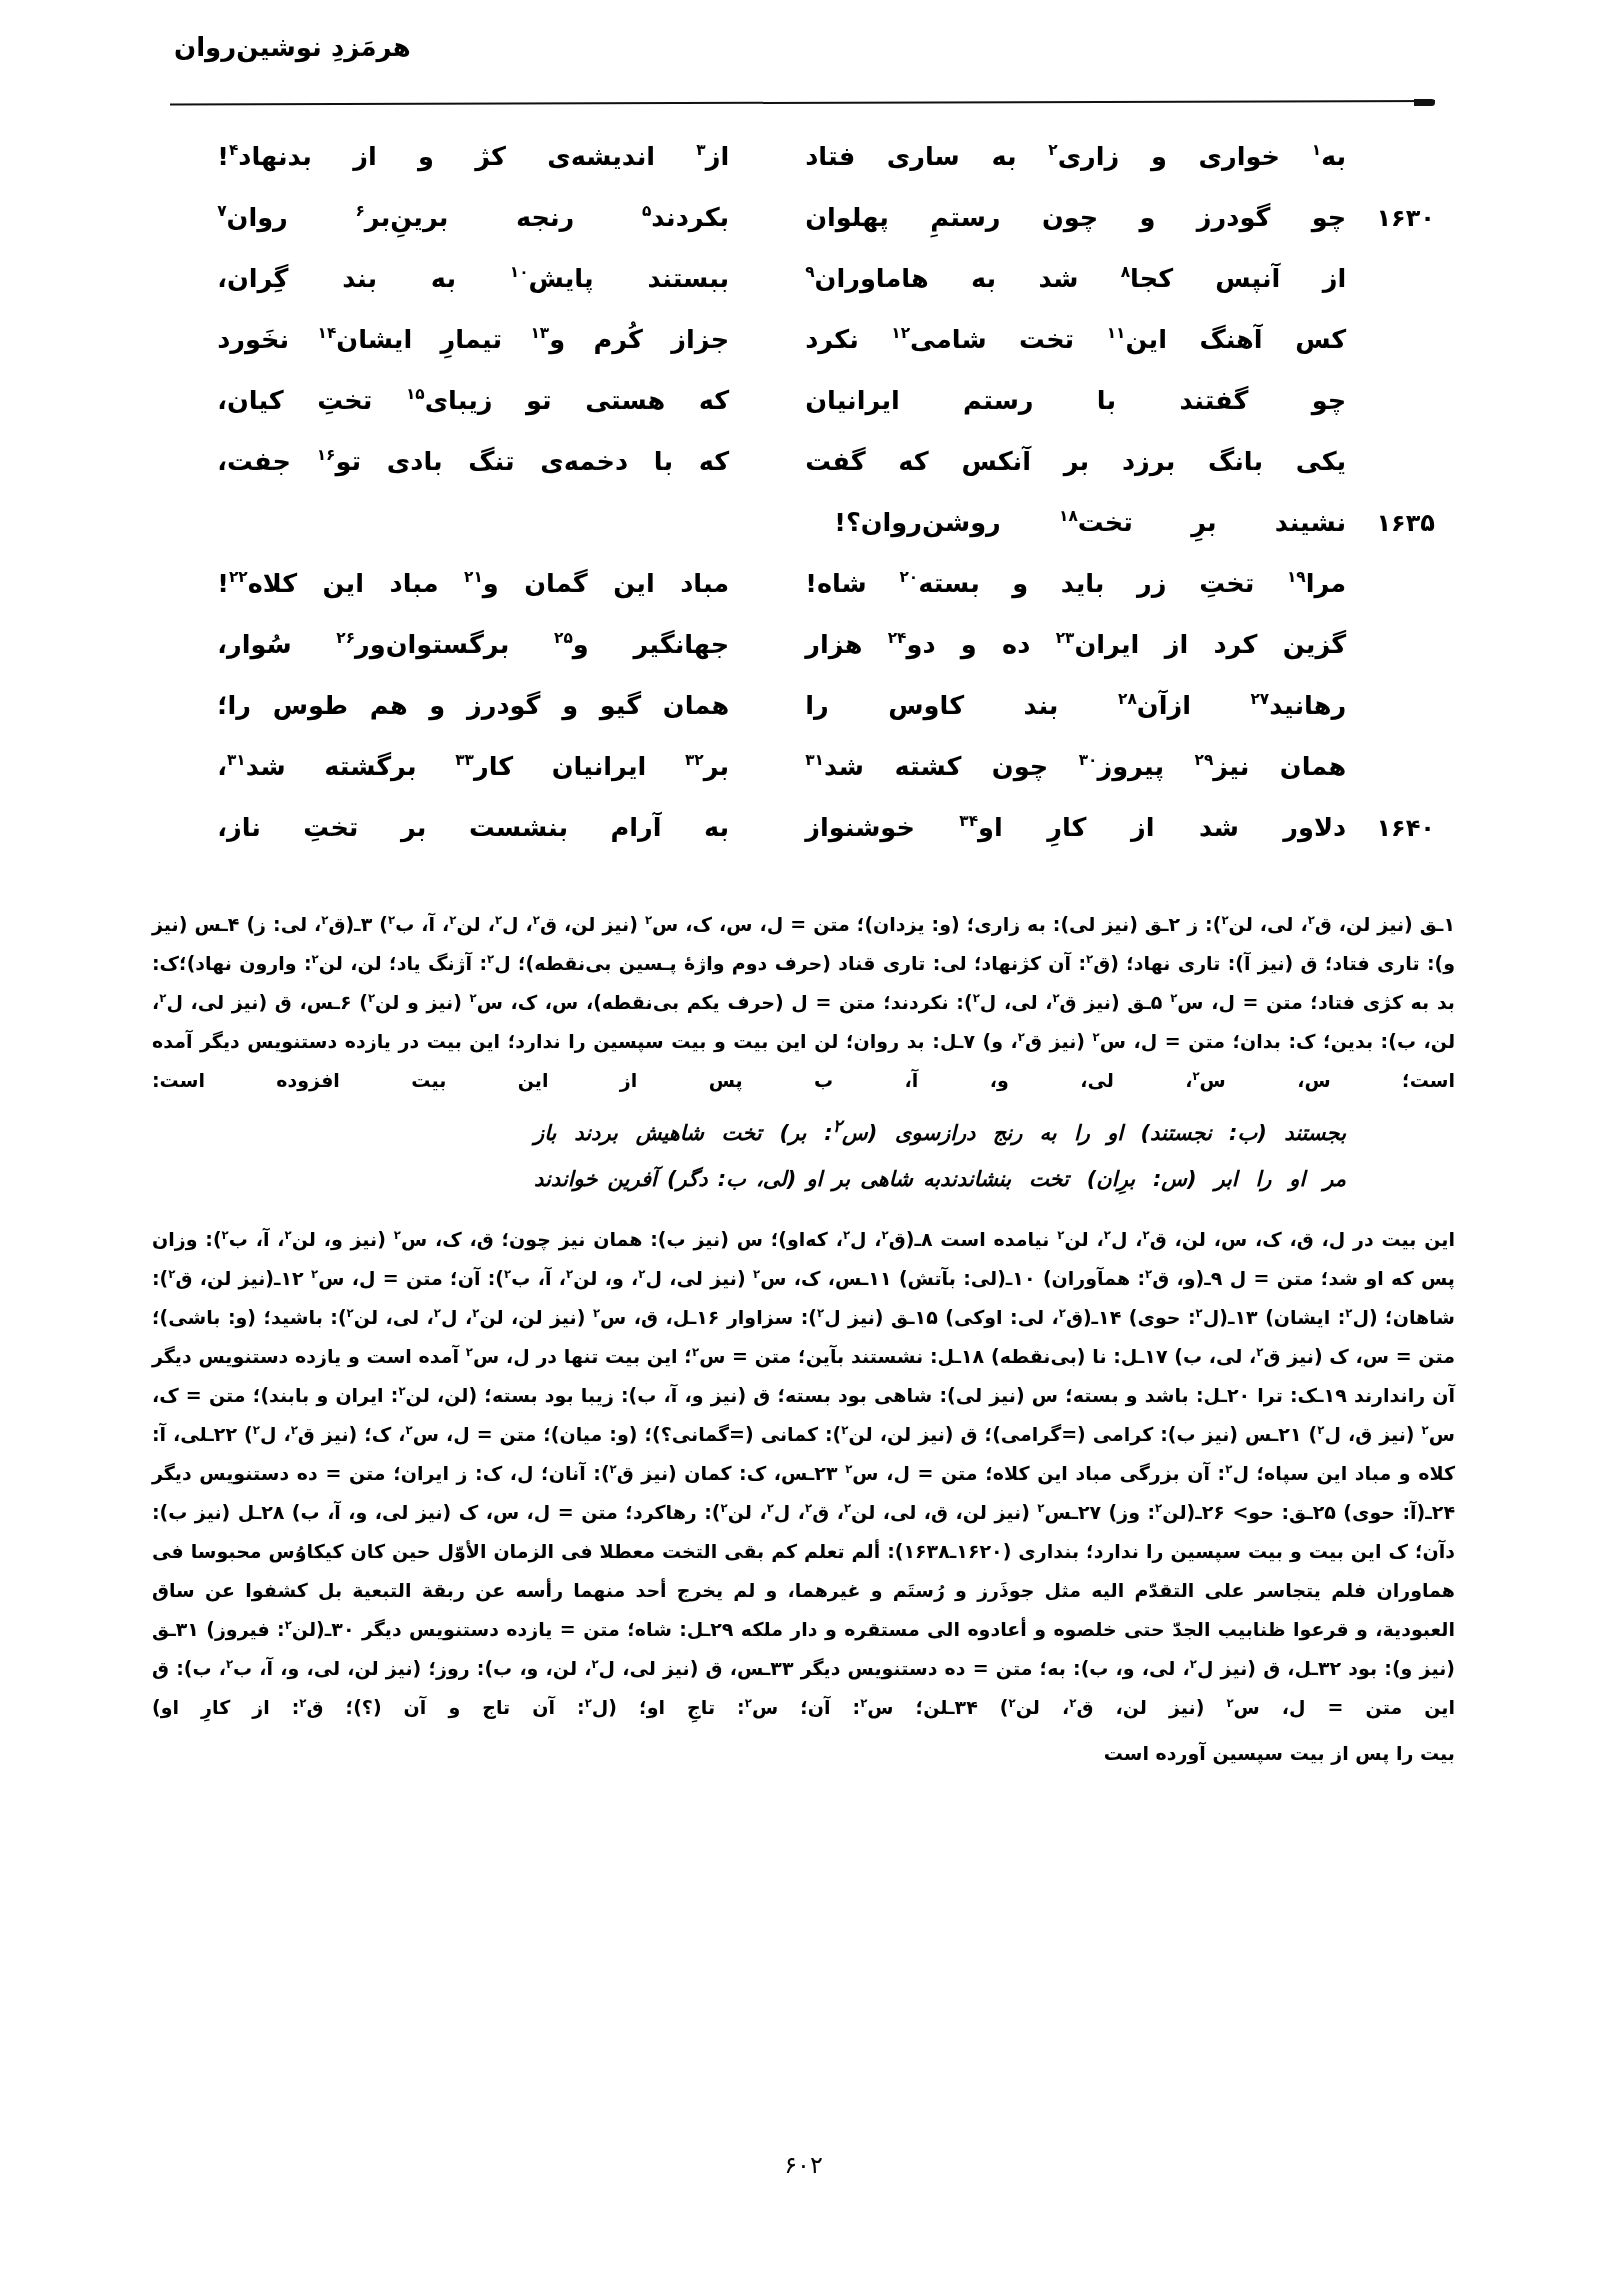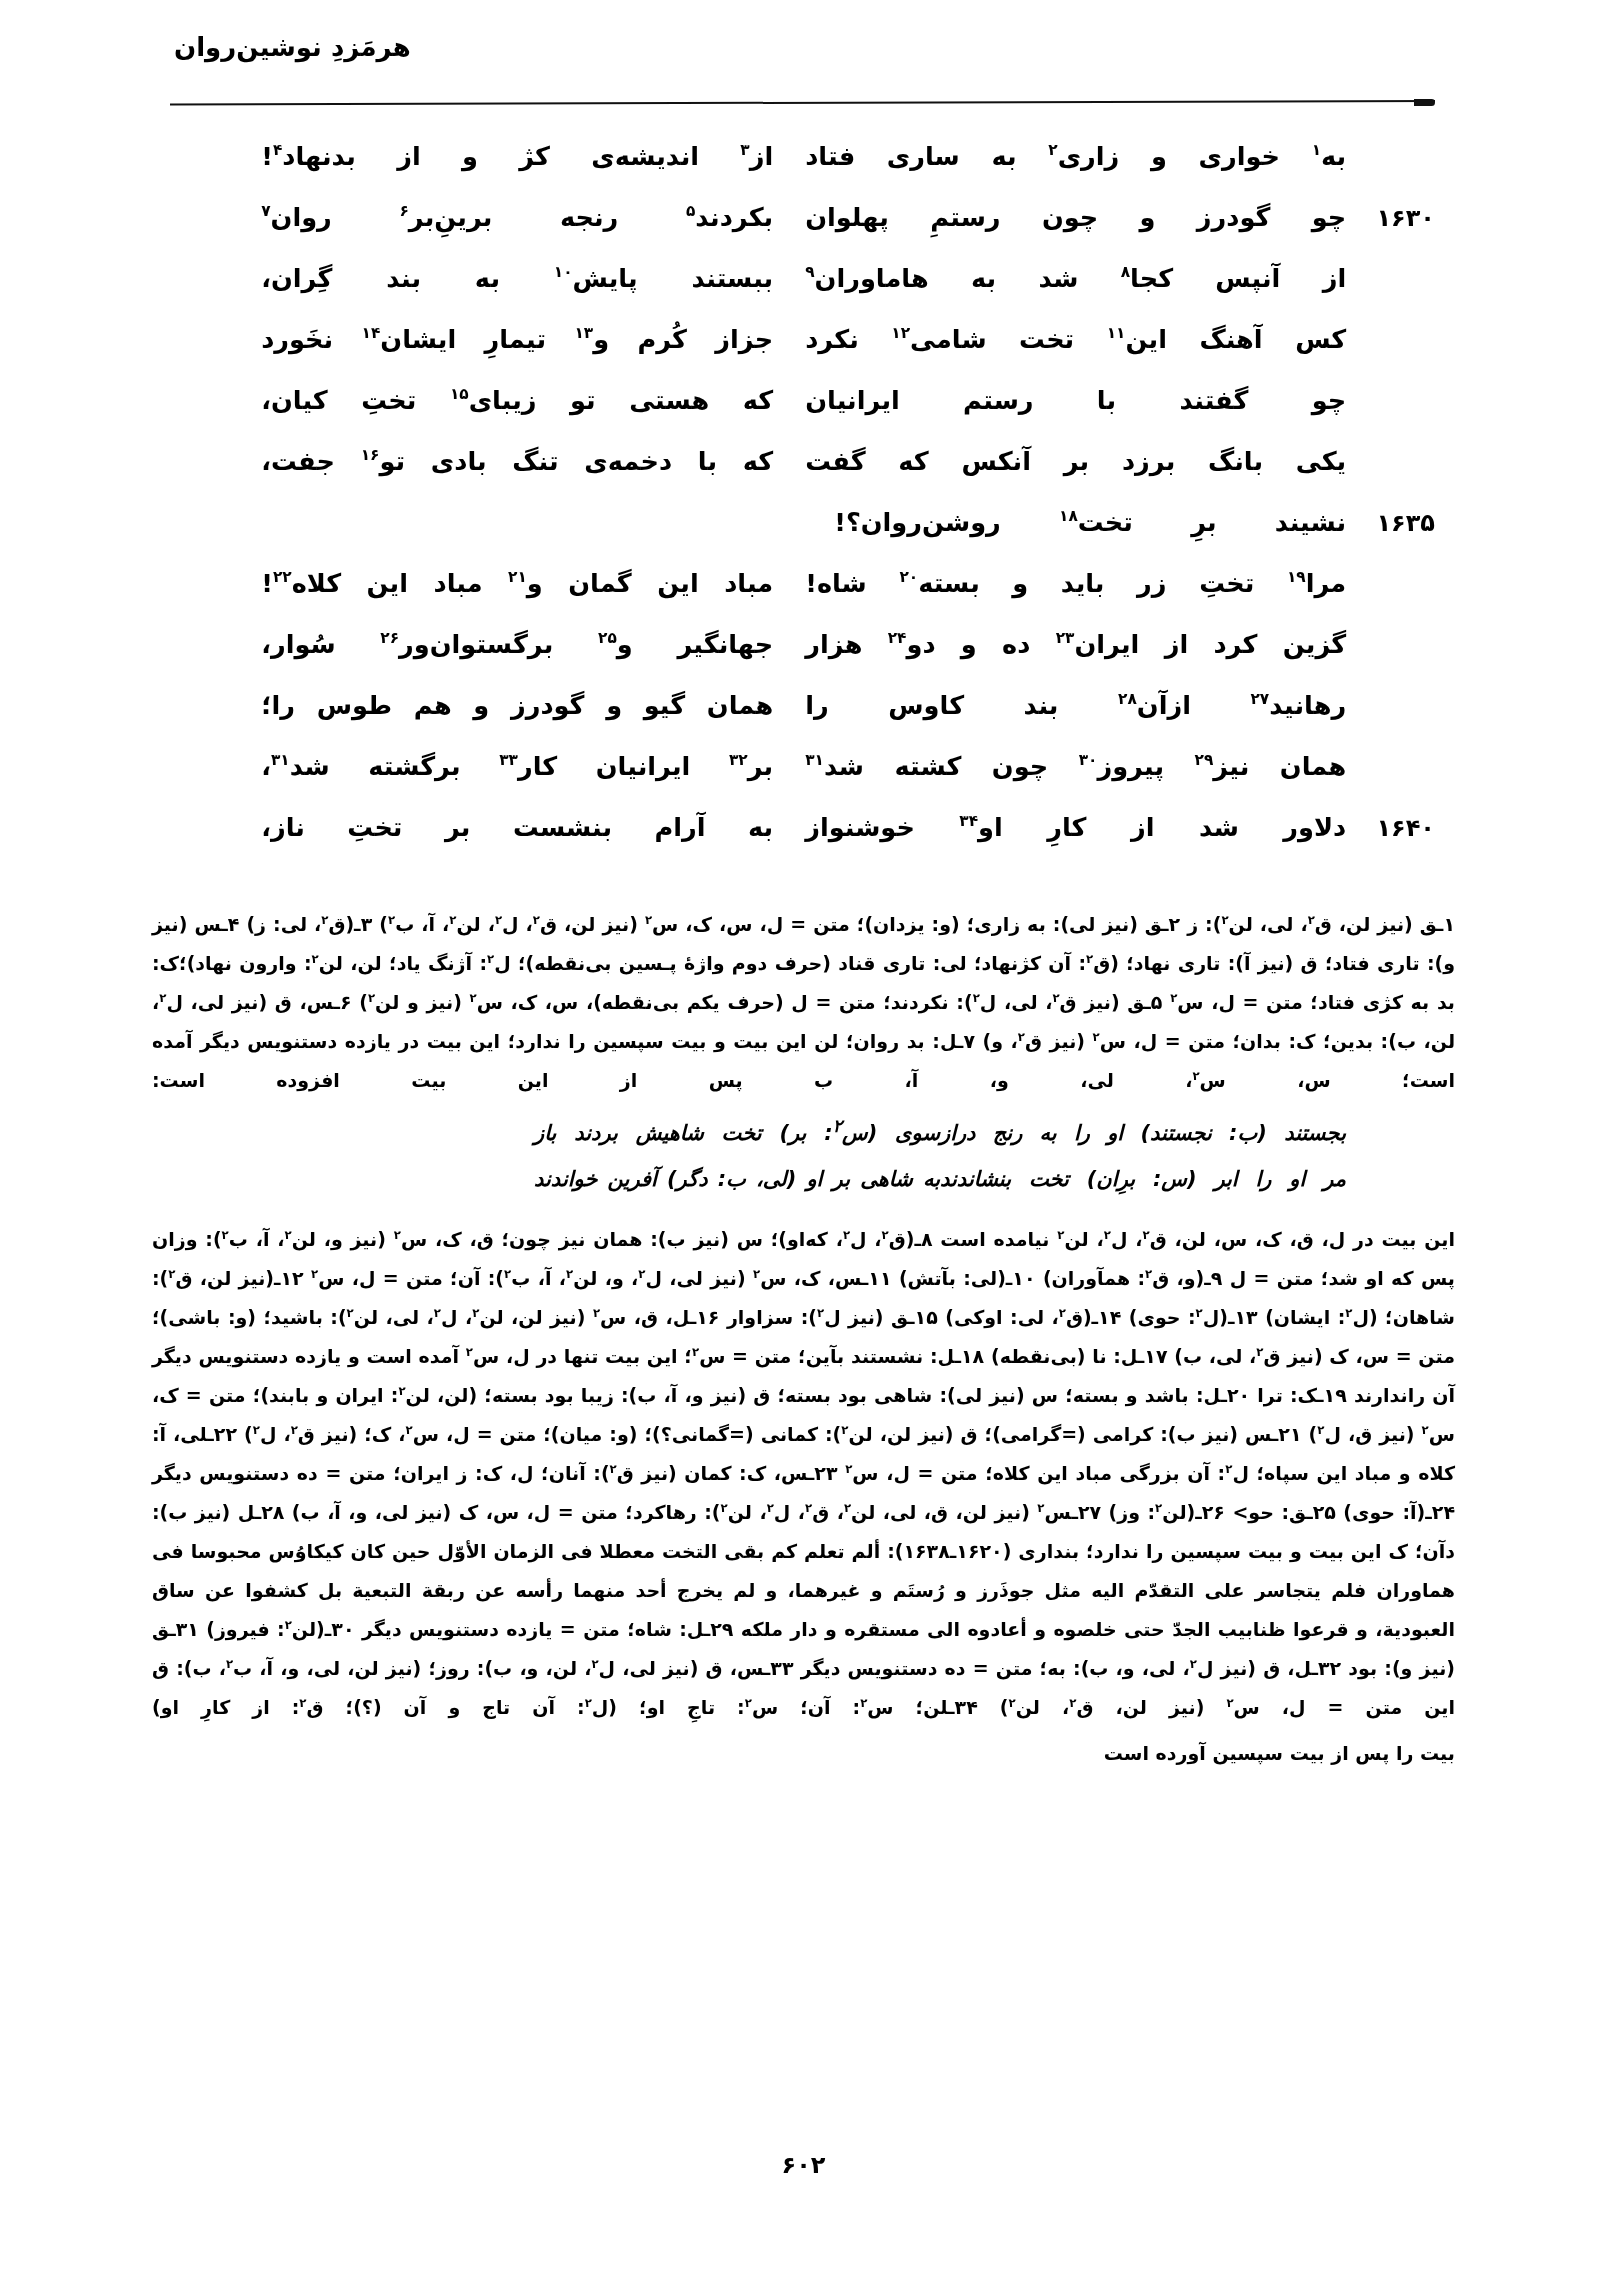--- a/index.html
+++ b/index.html
@@ -90,20 +90,21 @@
     font-weight: 600;
     padding-left: 5.8px;
     letter-spacing: 0px;
   }
   .hemistich {
     flex: 0 0 541px;
     width: 541px;
     text-align: justify;
     text-align-last: justify;
     direction: rtl;
+    margin-left: 44px;
   }
   .hemistich.right-h { padding-left: 32px; }
   .hemistich.left-h  { flex: 0 0 512px; width: 512px; }
   sup.vn {
     font-size: 0.60em;
     vertical-align: super;
     font-weight: 700;
     line-height: 0;
     margin-right: 0px;
   }
@@ -158,21 +159,21 @@
   .inset-line .pad { flex: 0 0 116px; }
 
   
   .folio {
     position: absolute;
     top: 2151px;
     left: 0;
     right: 0;
     text-align: center;
     font-size: 24px;
-    font-weight: 700;
+    font-weight: 400;
     letter-spacing: 1px;
   }
 </style>
 </head>
 <body>
 
 <div class="page">
 
   <div class="header-band">
     <div class="header-title">هرمَزدِ نوشین‌روان</div>

